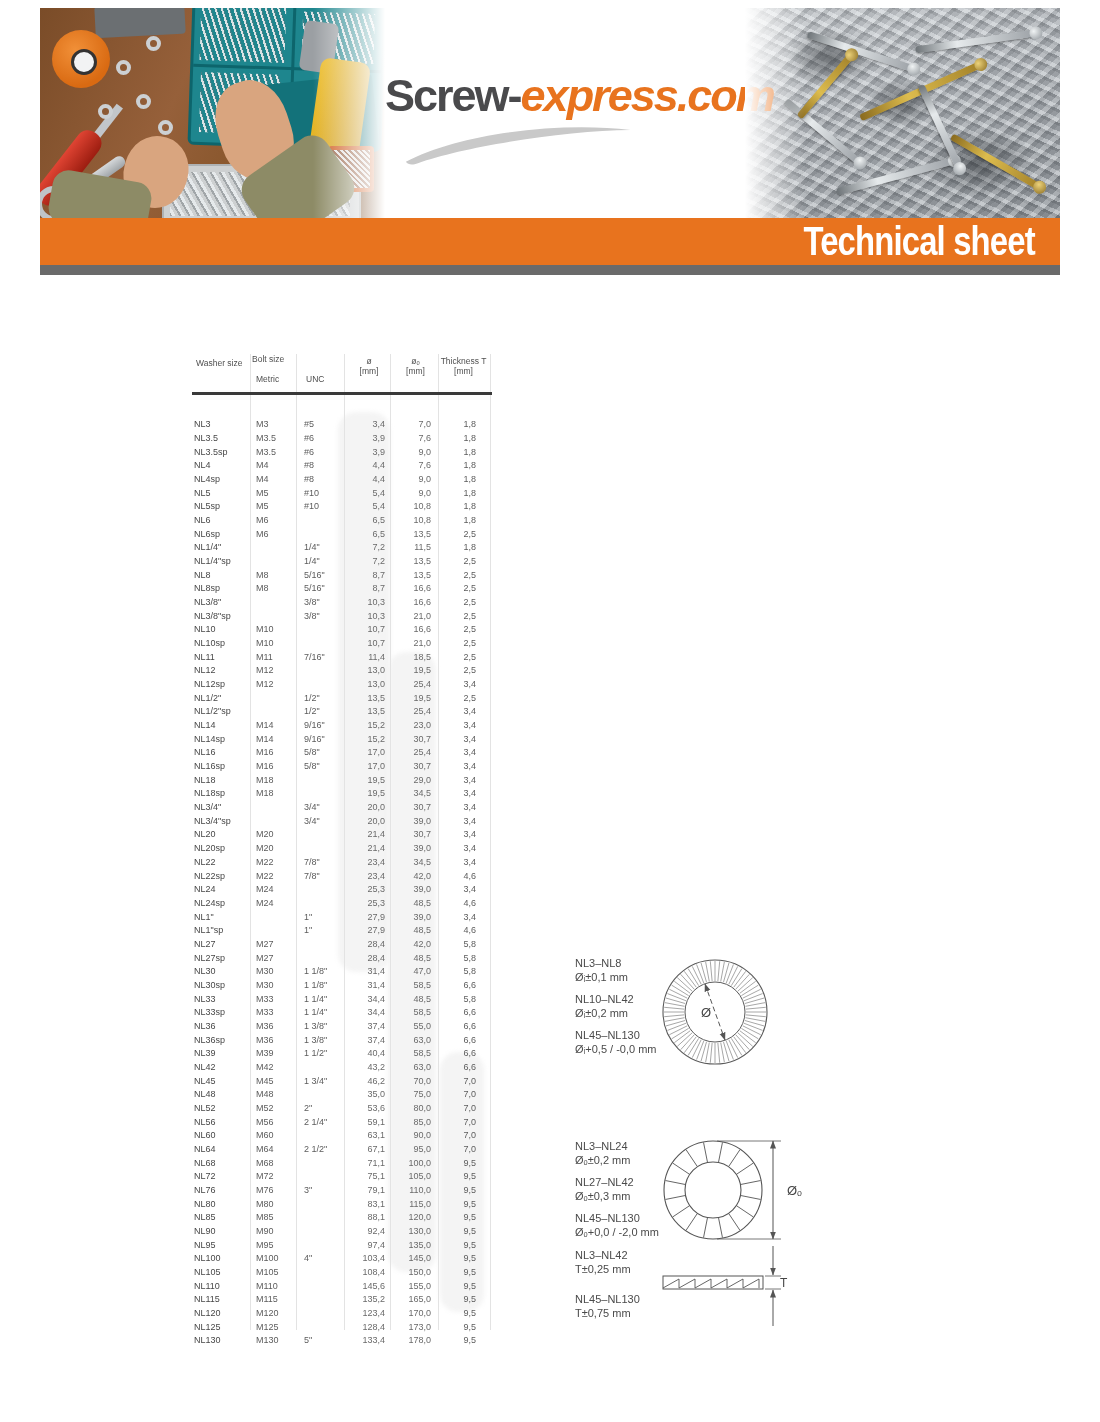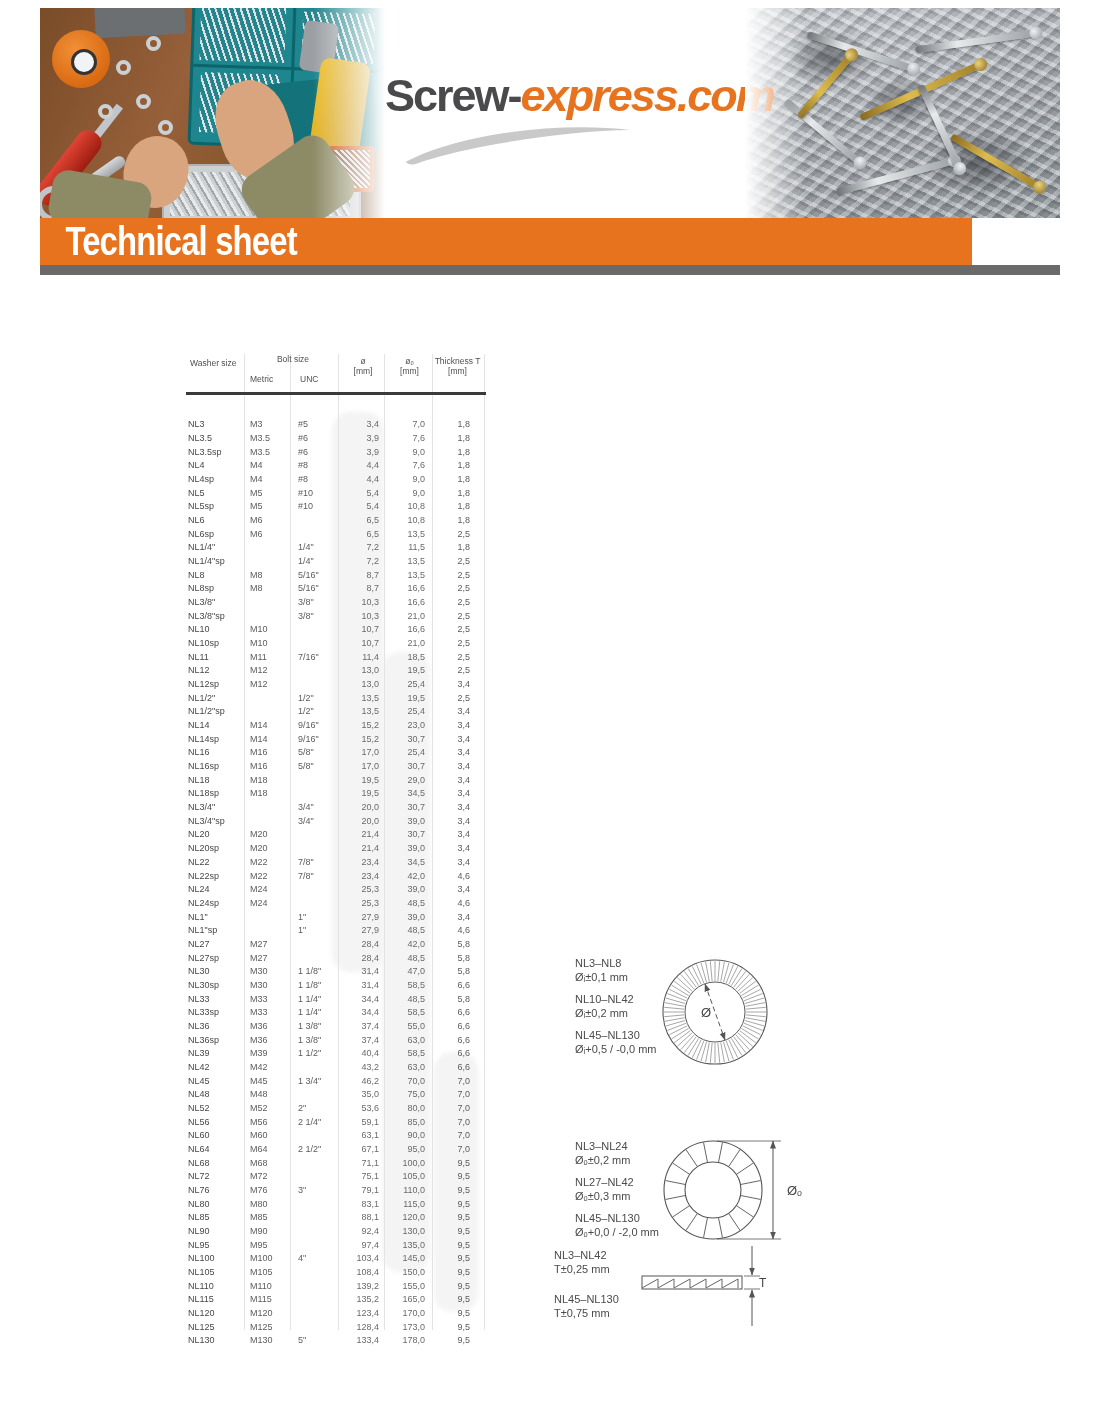--- a/index.html
+++ b/index.html
@@ -48,37 +48,37 @@
   .blob{border-radius:50%;background:radial-gradient(rgba(40,44,48,.55),rgba(0,0,0,0) 70%);}
 
   
   .logo-area{position:absolute;left:385px;top:70px;width:360px;text-align:center;}
   .logo-line{font-size:45px;font-weight:700;letter-spacing:-2px;white-space:nowrap;}
   .logo-prefix{color:#4a4a4c;}
   .logo-suffix{color:#e8731e;font-style:italic;}
   .swoosh{margin-top:2px;margin-left:6px;display:block;transform:rotate(-3deg);}
 
   
-  .banner{position:absolute;left:40px;top:218px;width:932px;height:47px;background:#e8731e;display:flex;align-items:center;justify-content:flex-start;}
+  .banner{position:absolute;left:40px;top:218px;width:1020px;height:47px;background:#e8731e;display:flex;align-items:center;justify-content:flex-end;}
   .banner-text{color:#fff;font-weight:700;font-size:40px;letter-spacing:-1px;transform:scaleX(.82);white-space:nowrap;}
   .banner-shadow{position:absolute;left:40px;top:265px;width:1020px;height:10px;background:#6a6a6a;}
   .footer{position:absolute;left:47px;top:1385px;width:1013px;height:35px;background:#595959;border-top:2px solid #b5b5b5;display:flex;align-items:center;justify-content:flex-end;}
   .footer-text{color:#fff;font-weight:700;font-size:21px;padding-right:14px;transform:scaleX(.9);transform-origin:right center;white-space:nowrap;}
 
   
   .subtitle{position:absolute;left:180px;top:308px;font-size:16px;color:#3d3d3d;}
 
   
-  .tbl{position:absolute;left:186px;top:352px;width:300px;height:978px;}
+  .tbl{position:absolute;left:192px;top:352px;width:300px;height:978px;}
   .vline{position:absolute;top:2px;bottom:0;width:1px;background:#e3e3e3;}
   .smudge{position:absolute;background:#f4f4f4;border-radius:18px;filter:blur(2px);z-index:0;}
   .tbl-head{position:relative;height:40px;color:#4f4f4f;z-index:1;}
   .tbl-head .h{position:absolute;font-size:8.5px;line-height:10px;}
   .h-washer{left:4px;top:6px;}
-  .h-bolt{left:60px;top:2px;width:94px;text-align:center;}
+  .h-bolt{left:60px;top:2px;width:94px;}
   .h-metric{left:64px;top:22px;}
   .h-unc{left:114px;top:22px;}
   .h-dia{width:46px;text-align:center;top:4px;}
   .h-di{left:154px;}
   .h-do{left:200px;width:47px;}
   .h-t{left:243px;top:4px;width:57px;text-align:center;}
   .rule{position:relative;height:2.5px;background:#3a3a3a;z-index:1;}
   .tbl-body{position:relative;margin-top:23px;z-index:1;}
   .trow{display:grid;grid-template-columns:60px 46px 48px 46px 47px 53px;height:13.68px;align-items:center;font-size:9px;color:#5c5c5c;}
   .cell{white-space:nowrap;overflow:hidden;}
@@ -86,21 +86,21 @@
   .c-metric{padding-left:4px;}
   .c-unc{padding-left:6px;}
   .c-di{text-align:right;padding-right:7px;color:#6a6a6a;}
   .c-do{text-align:right;padding-right:8px;color:#6a6a6a;}
   .c-t{text-align:right;padding-right:16px;}
 
   
   .diagram{position:absolute;}
   #d1{left:575px;top:950px;width:260px;height:130px;}
   #d2{left:575px;top:1133px;width:270px;height:118px;}
-  #d3{left:554px;top:1242px;width:270px;height:90px;}
+  #d3{left:575px;top:1242px;width:270px;height:90px;}
   .dlabels{position:absolute;left:0;top:6px;}
   .dlabel{margin-bottom:8px;}
   #d3 .dlabel{margin-bottom:16px;}
   .dl-range,.dl-tol{font-size:11px;line-height:14px;color:#4a4a4a;white-space:nowrap;}
   .dsvg{position:absolute;top:0;}
   #d1 .dsvg{left:80px;}
   #d2 .dsvg{left:64px;}
   #d3 .dsvg{left:64px;}
 </style>
 </head>
@@ -725,21 +725,21 @@
           <span class="cell c-metric">M105</span>
           <span class="cell c-unc"></span>
           <span class="cell c-di">108,4</span>
           <span class="cell c-do">150,0</span>
           <span class="cell c-t">9,5</span>
         </div>
         <div class="trow">
           <span class="cell c-washer">NL110</span>
           <span class="cell c-metric">M110</span>
           <span class="cell c-unc"></span>
-          <span class="cell c-di">139,2</span>
+          <span class="cell c-di">145,6</span>
           <span class="cell c-do">155,0</span>
           <span class="cell c-t">9,5</span>
         </div>
         <div class="trow">
           <span class="cell c-washer">NL115</span>
           <span class="cell c-metric">M115</span>
           <span class="cell c-unc"></span>
           <span class="cell c-di">135,2</span>
           <span class="cell c-do">165,0</span>
           <span class="cell c-t">9,5</span>

